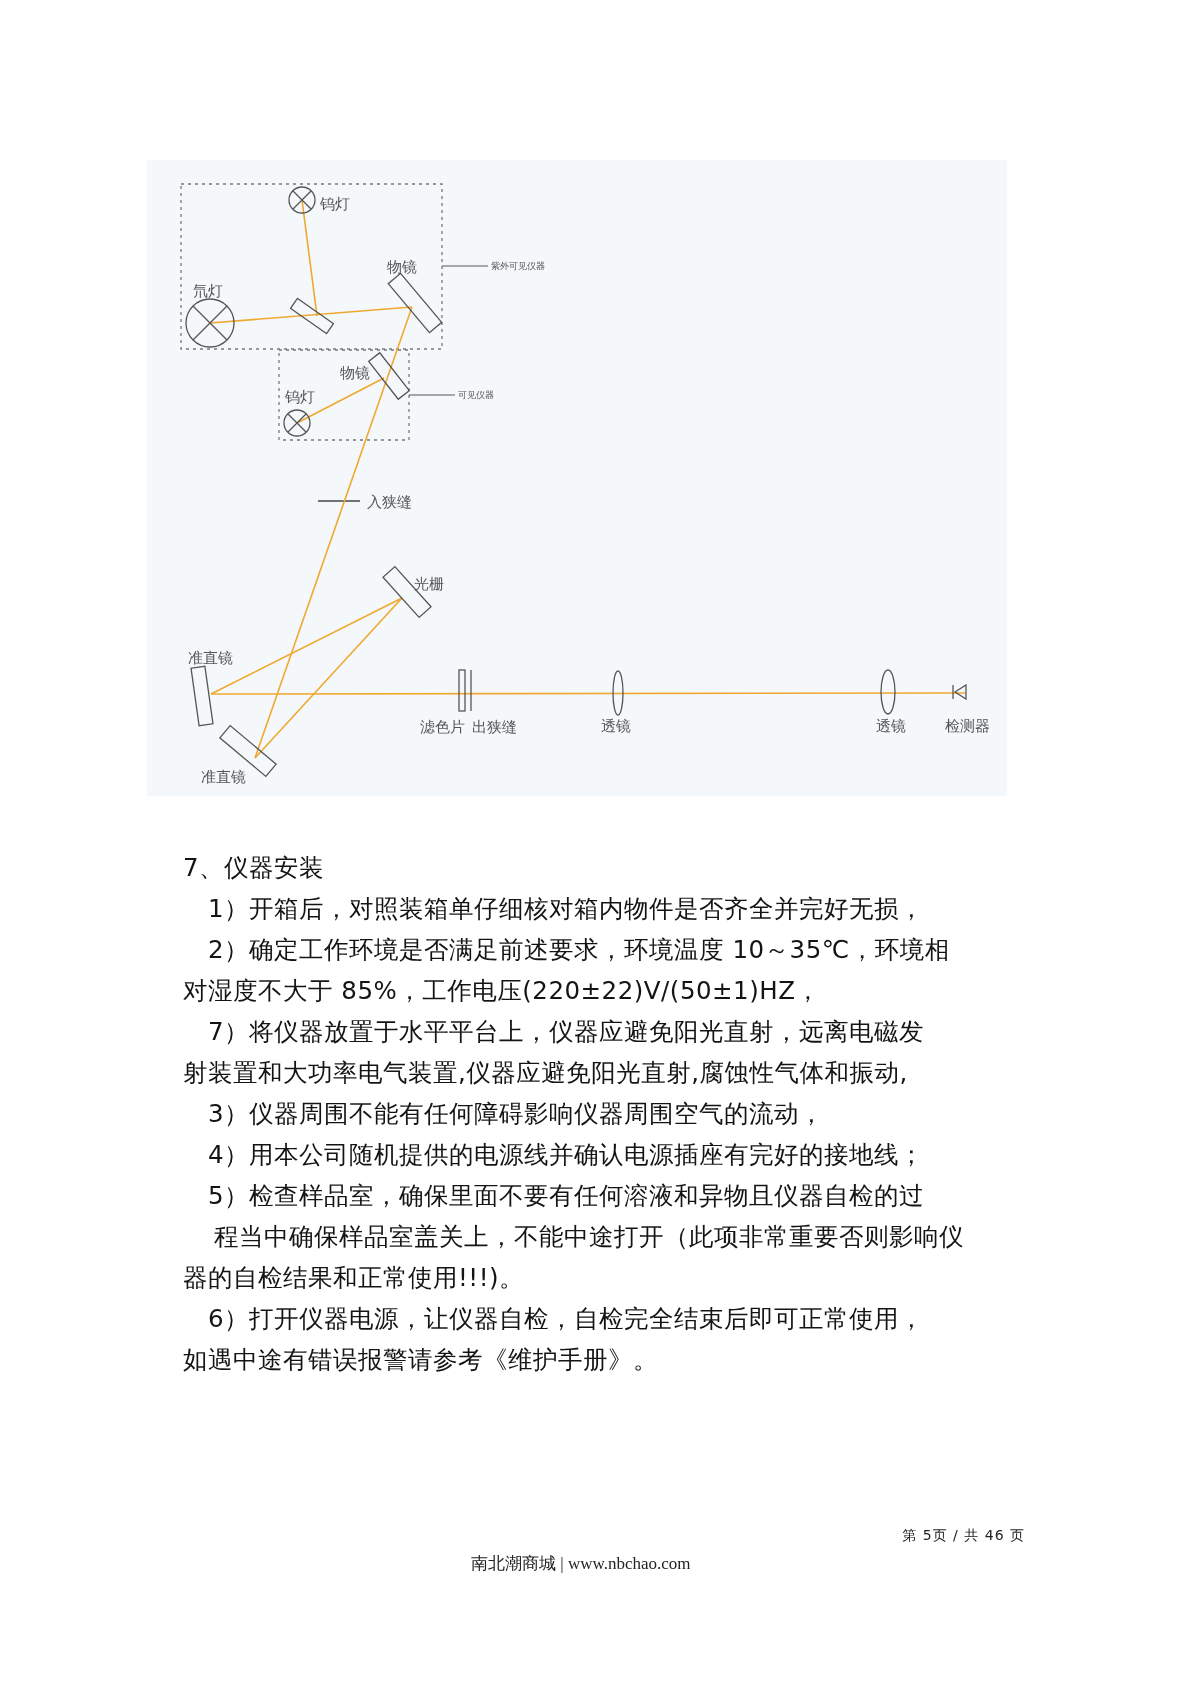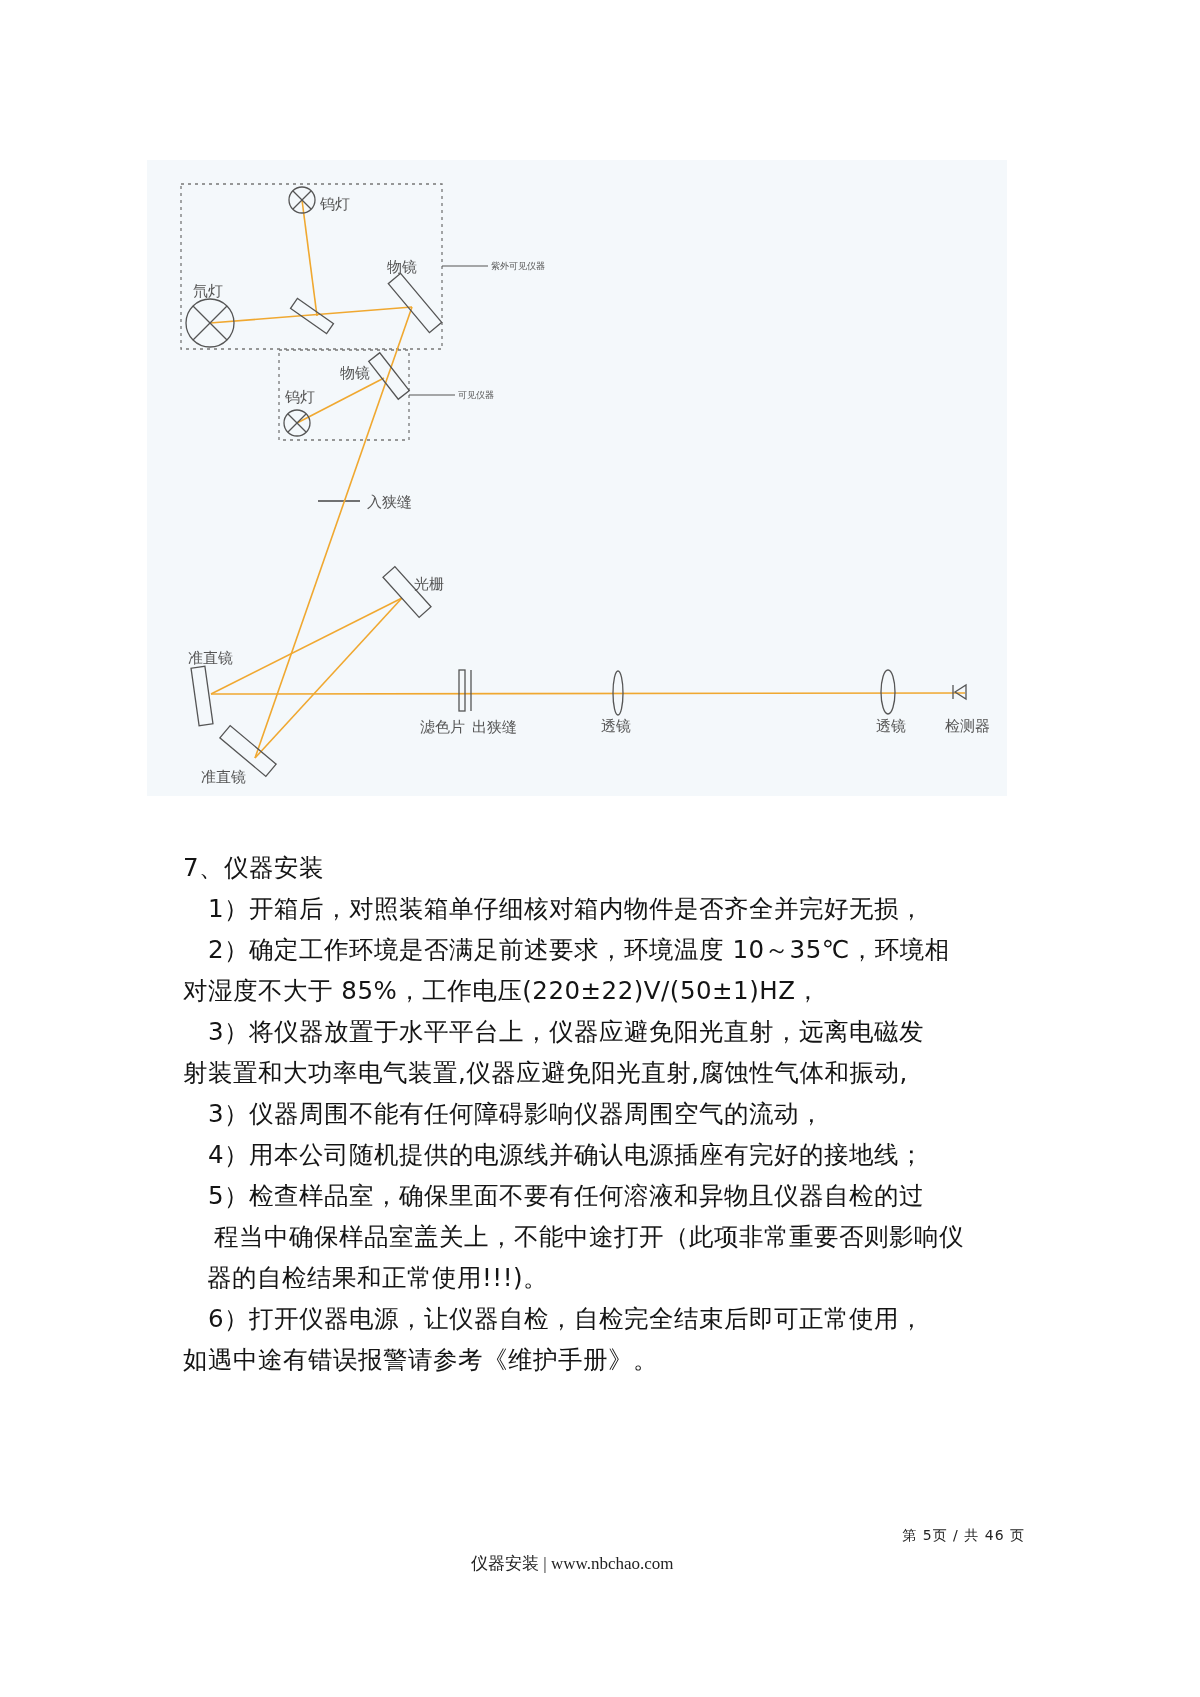--- a/index.html
+++ b/index.html
@@ -97,25 +97,25 @@
     <text x="491" y="269">紫外可见仪器</text>
     <text x="458" y="398">可见仪器</text>
   </g>
 </svg>
 
 <div class="body-text">
   <div class="line" style="top:848px; left:0;">7、仪器安装</div>
   <div class="line" style="top:889px; left:25px;">1）开箱后，对照装箱单仔细核对箱内物件是否齐全并完好无损，</div>
   <div class="line" style="top:930px; left:25px;">2）确定工作环境是否满足前述要求，环境温度 10～35℃，环境相</div>
   <div class="line" style="top:971px; left:0;">对湿度不大于 85%，工作电压(220±22)V/(50±1)HZ，</div>
-  <div class="line" style="top:1012px; left:25px;">3）将仪器放置于水平平台上，仪器应避免阳光直射，远离电磁发</div>
+  <div class="line" style="top:1012px; left:25px;">7）将仪器放置于水平平台上，仪器应避免阳光直射，远离电磁发</div>
   <div class="line" style="top:1053px; left:0;">射装置和大功率电气装置,仪器应避免阳光直射,腐蚀性气体和振动,</div>
   <div class="line" style="top:1094px; left:25px;">3）仪器周围不能有任何障碍影响仪器周围空气的流动，</div>
   <div class="line" style="top:1135px; left:25px;text-align:center;">4）用本公司随机提供的电源线并确认电源插座有完好的接地线；</div>
   <div class="line" style="top:1176px; left:25px;">5）检查样品室，确保里面不要有任何溶液和异物且仪器自检的过</div>
   <div class="line" style="top:1217px; left:11px;margin-left:20px;">程当中确保样品室盖关上，不能中途打开（此项非常重要否则影响仪</div>
-  <div class="line" style="top:1258px; left:0;margin-left:24px;">器的自检结果和正常使用!!!)。</div>
+  <div class="line" style="top:1258px; left:0;">器的自检结果和正常使用!!!)。</div>
   <div class="line" style="top:1299px; left:25px;">6）打开仪器电源，让仪器自检，自检完全结束后即可正常使用，</div>
   <div class="line" style="top:1340px; left:0;">如遇中途有错误报警请参考《维护手册》。</div>
 </div>
 
 <div class="footer-page">第 5页 / 共 46 页</div>
-<div class="footer-site">仪器安装 | www.nbchao.com</div>
+<div class="footer-site">南北潮商城 | www.nbchao.com</div>
 
 </body></html>

